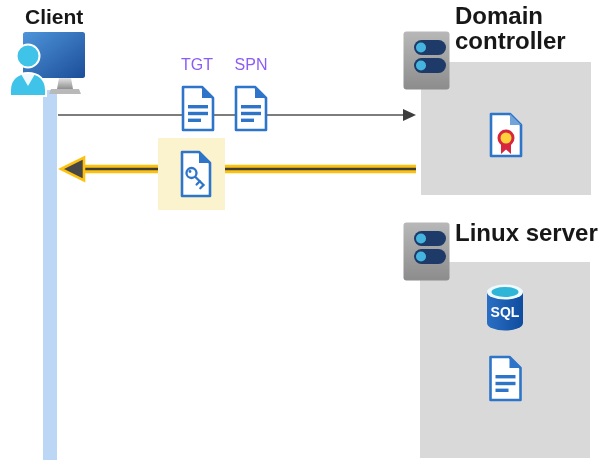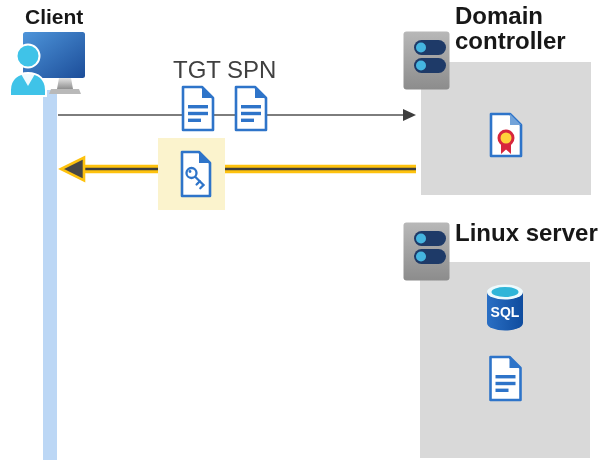--- a/index.html
+++ b/index.html
@@ -3,26 +3,26 @@
 <meta charset="utf-8">
 <style>
   html,body{margin:0;padding:0;background:#fff;}
   #canvas{
     position:relative;width:600px;height:468px;background:#ffffff;
     font-family:"Liberation Sans","DejaVu Sans",sans-serif;overflow:hidden;
   }
   .abs{position:absolute;}
   .gray-box{background:#d9d9d9;}
   .label-bold{font-weight:700;color:#171717;font-size:24px;line-height:25px;}
-  .label-reg{font-weight:400;color:#404040;font-size:24px;}
+  .label-reg{font-weight:400;color:#8b5cf6;font-size:16px;}
   #client-label{left:25px;top:4px;font-size:21px;}
   #dc-label{left:455px;top:3px;width:112px;}
   #linux-label{left:455px;top:220px;width:145px;white-space:nowrap;}
   #tgt-label{left:173px;top:56px;width:48px;text-align:center;}
-  #spn-label{left:227px;top:56px;width:48px;}
+  #spn-label{left:227px;top:56px;width:48px;text-align:center;}
   #keytab-label{left:420px;top:418px;width:170px;text-align:center;font-size:18px;color:#3a3a3a;}
   #dc-box{left:421px;top:62px;width:170px;height:133px;}
   #linux-box{left:420px;top:262px;width:170px;height:196px;}
   #timeline{left:43px;top:90px;width:14px;height:370px;background:#bcd7f5;}
   #ticket-highlight{left:158px;top:138px;width:67px;height:72px;background:#fbf3cd;}
   #arrow-layer{left:0;top:0;}
   svg{display:block;}
 </style>
 </head>
 <body>

